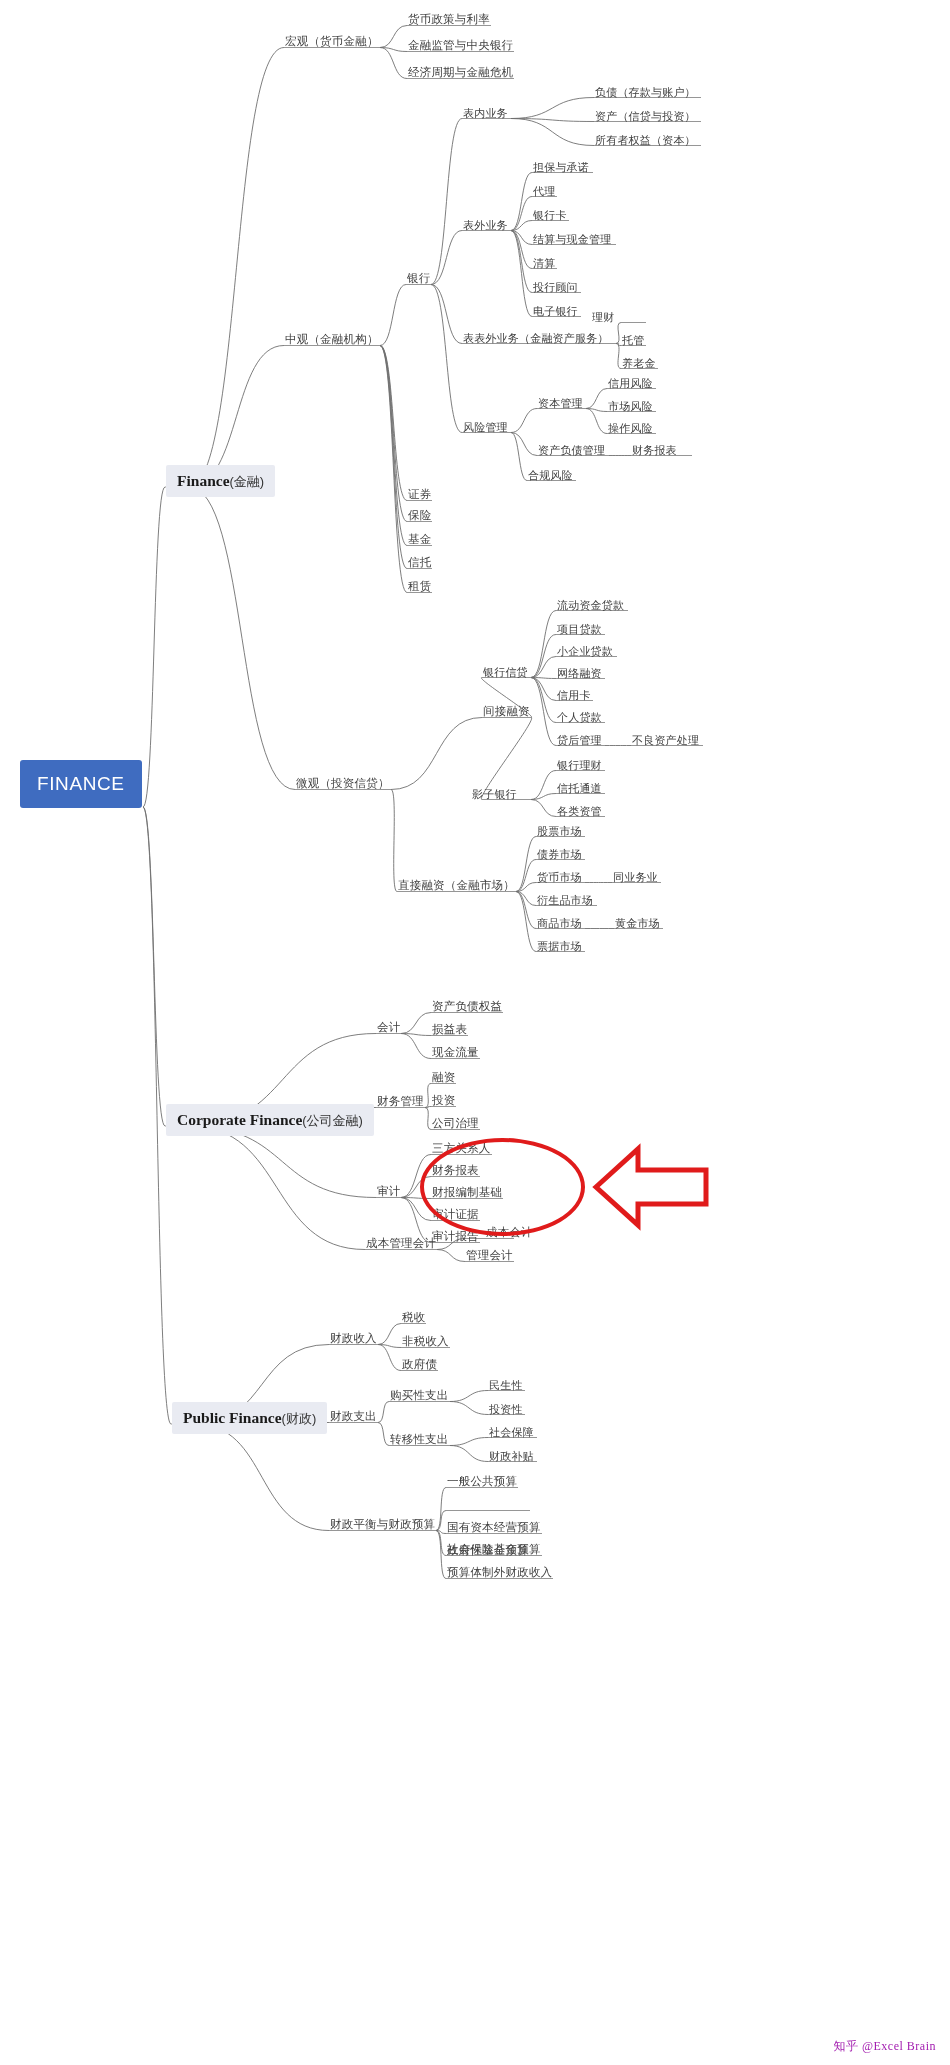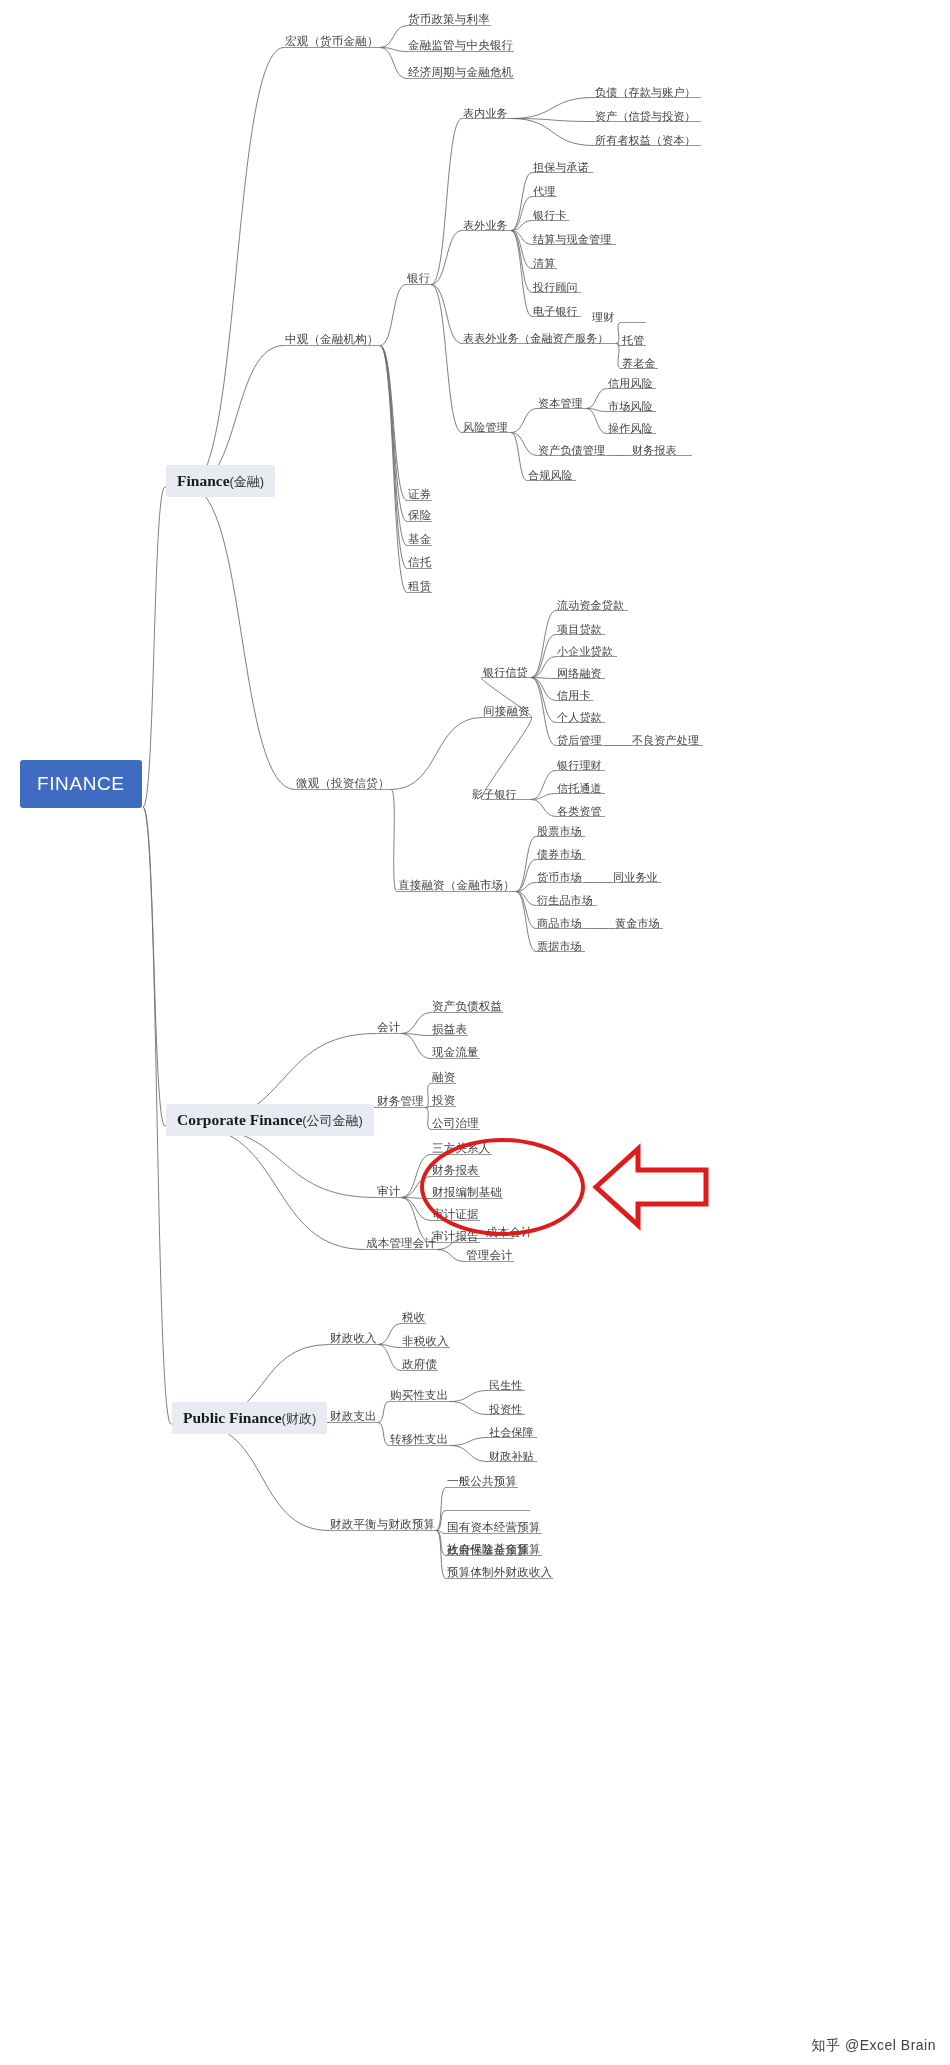--- a/index.html
+++ b/index.html
@@ -20,22 +20,22 @@
         padding:7px 11px;border-radius:2px;letter-spacing:0;}
   .node.lvl-1 .en{font-family:"Liberation Serif","DejaVu Serif",serif;font-weight:700;font-size:15.5px;}
   .node.lvl-1 .cn{font-size:13px;color:#333;}
   .node.lvl-2{font-size:11.5px;color:#3f3f3f;}
   .node.lvl-3{font-size:11.5px;color:#3f3f3f;}
   .node.lvl-4{font-size:11px;color:#3f3f3f;}
 
   .annot-ellipse{position:absolute;border:4px solid #e01b1b;border-radius:50%;
                  box-sizing:border-box;pointer-events:none;}
   .annot-arrow{position:absolute;}
-  .watermark{position:absolute;right:14px;bottom:10px;color:#404040;
-             font-size:14px;letter-spacing:.5px;}
+  .watermark{position:absolute;right:14px;bottom:10px;color:#a21caf;
+             font-size:12px;letter-spacing:.5px;font-family:Liberation Serif, serif;}
 </style>
 </head>
 <body>
 
 <div id="stage">
   <svg class="links" id="links">
       <line x1="165" y1="487" x2="189" y2="487" stroke="#8a8a8a" stroke-width="0.9"></line>
       <line x1="165" y1="1126" x2="189" y2="1126" stroke="#8a8a8a" stroke-width="0.9"></line>
       <line x1="171" y1="1424" x2="195" y2="1424" stroke="#8a8a8a" stroke-width="0.9"></line>
       <line x1="284" y1="47.5" x2="380" y2="47.5" stroke="#8a8a8a" stroke-width="0.9"></line>

